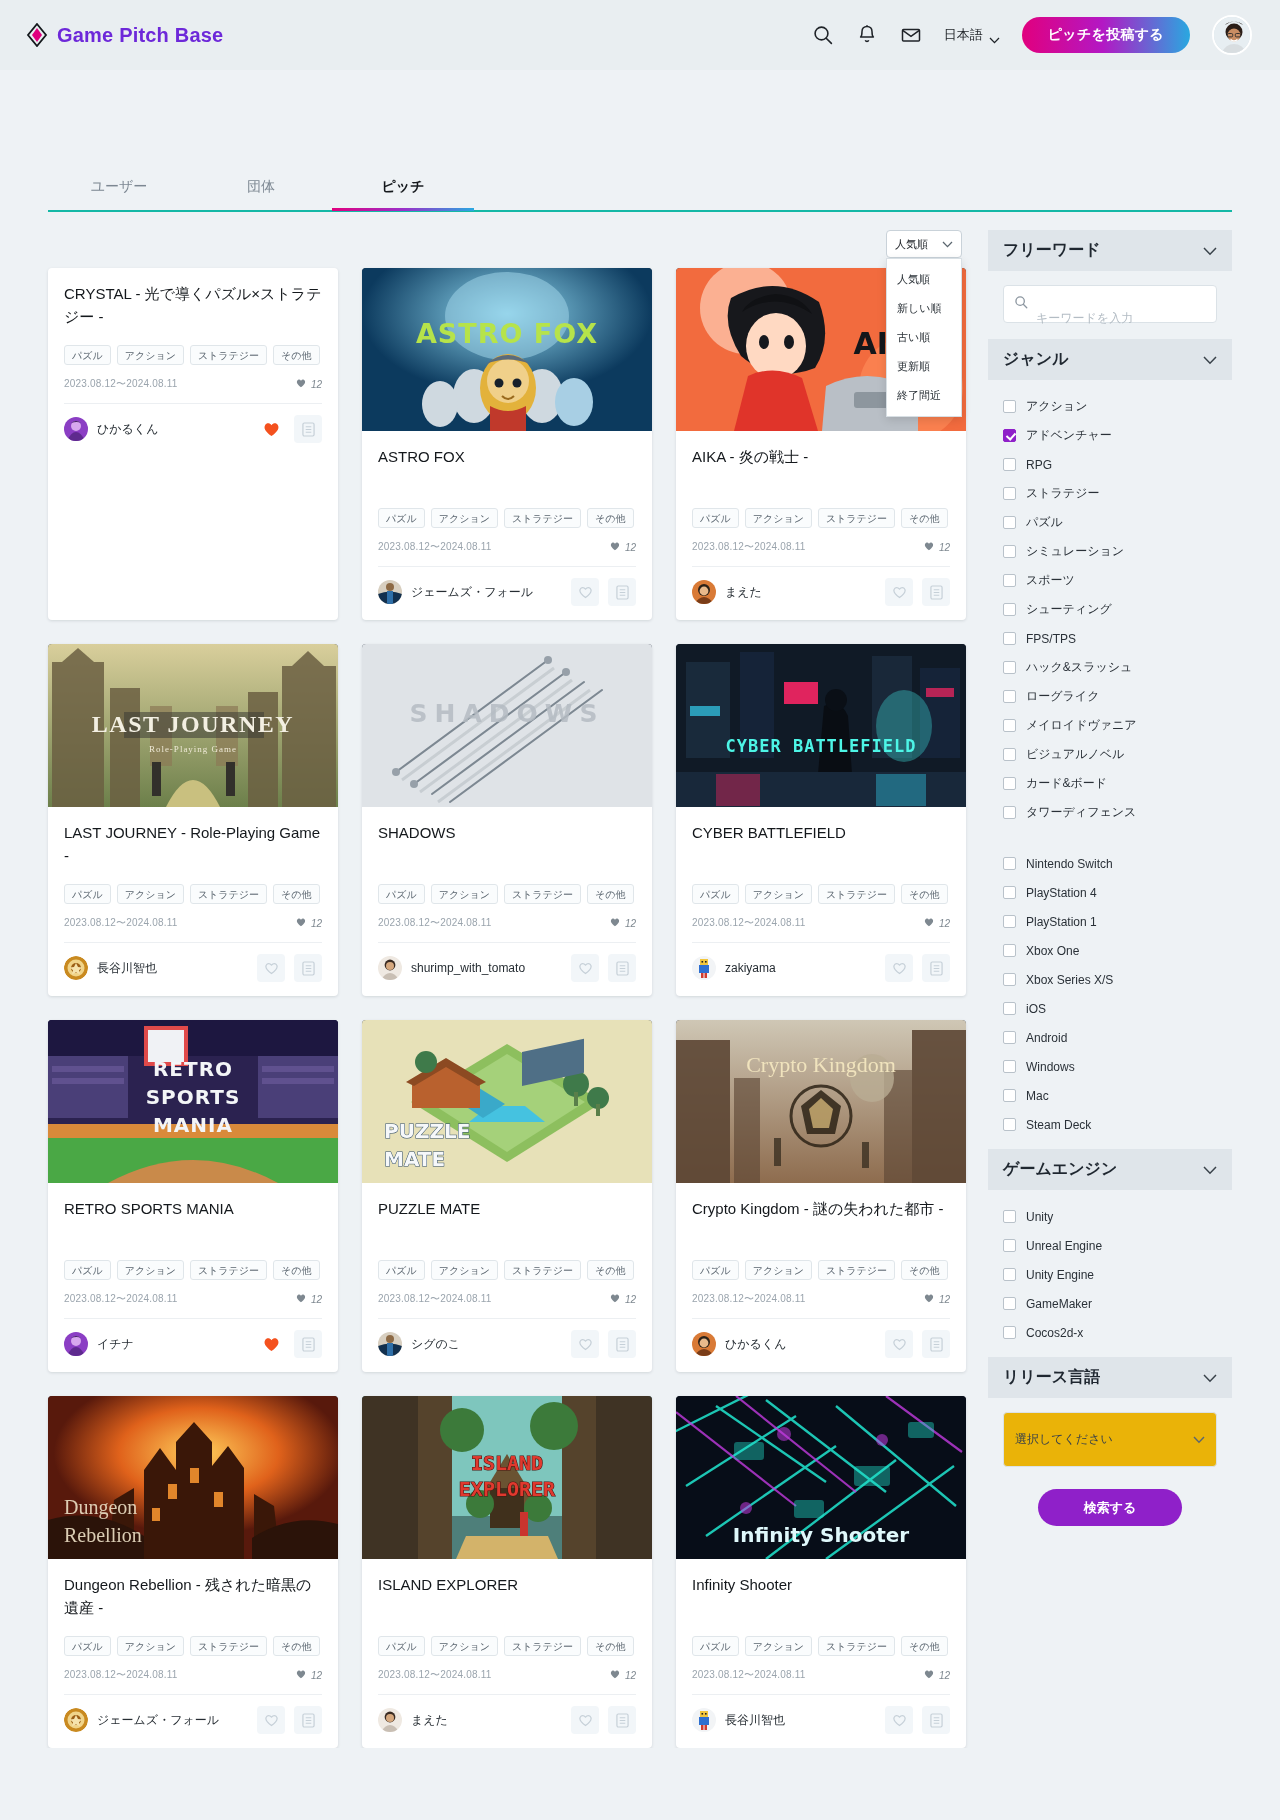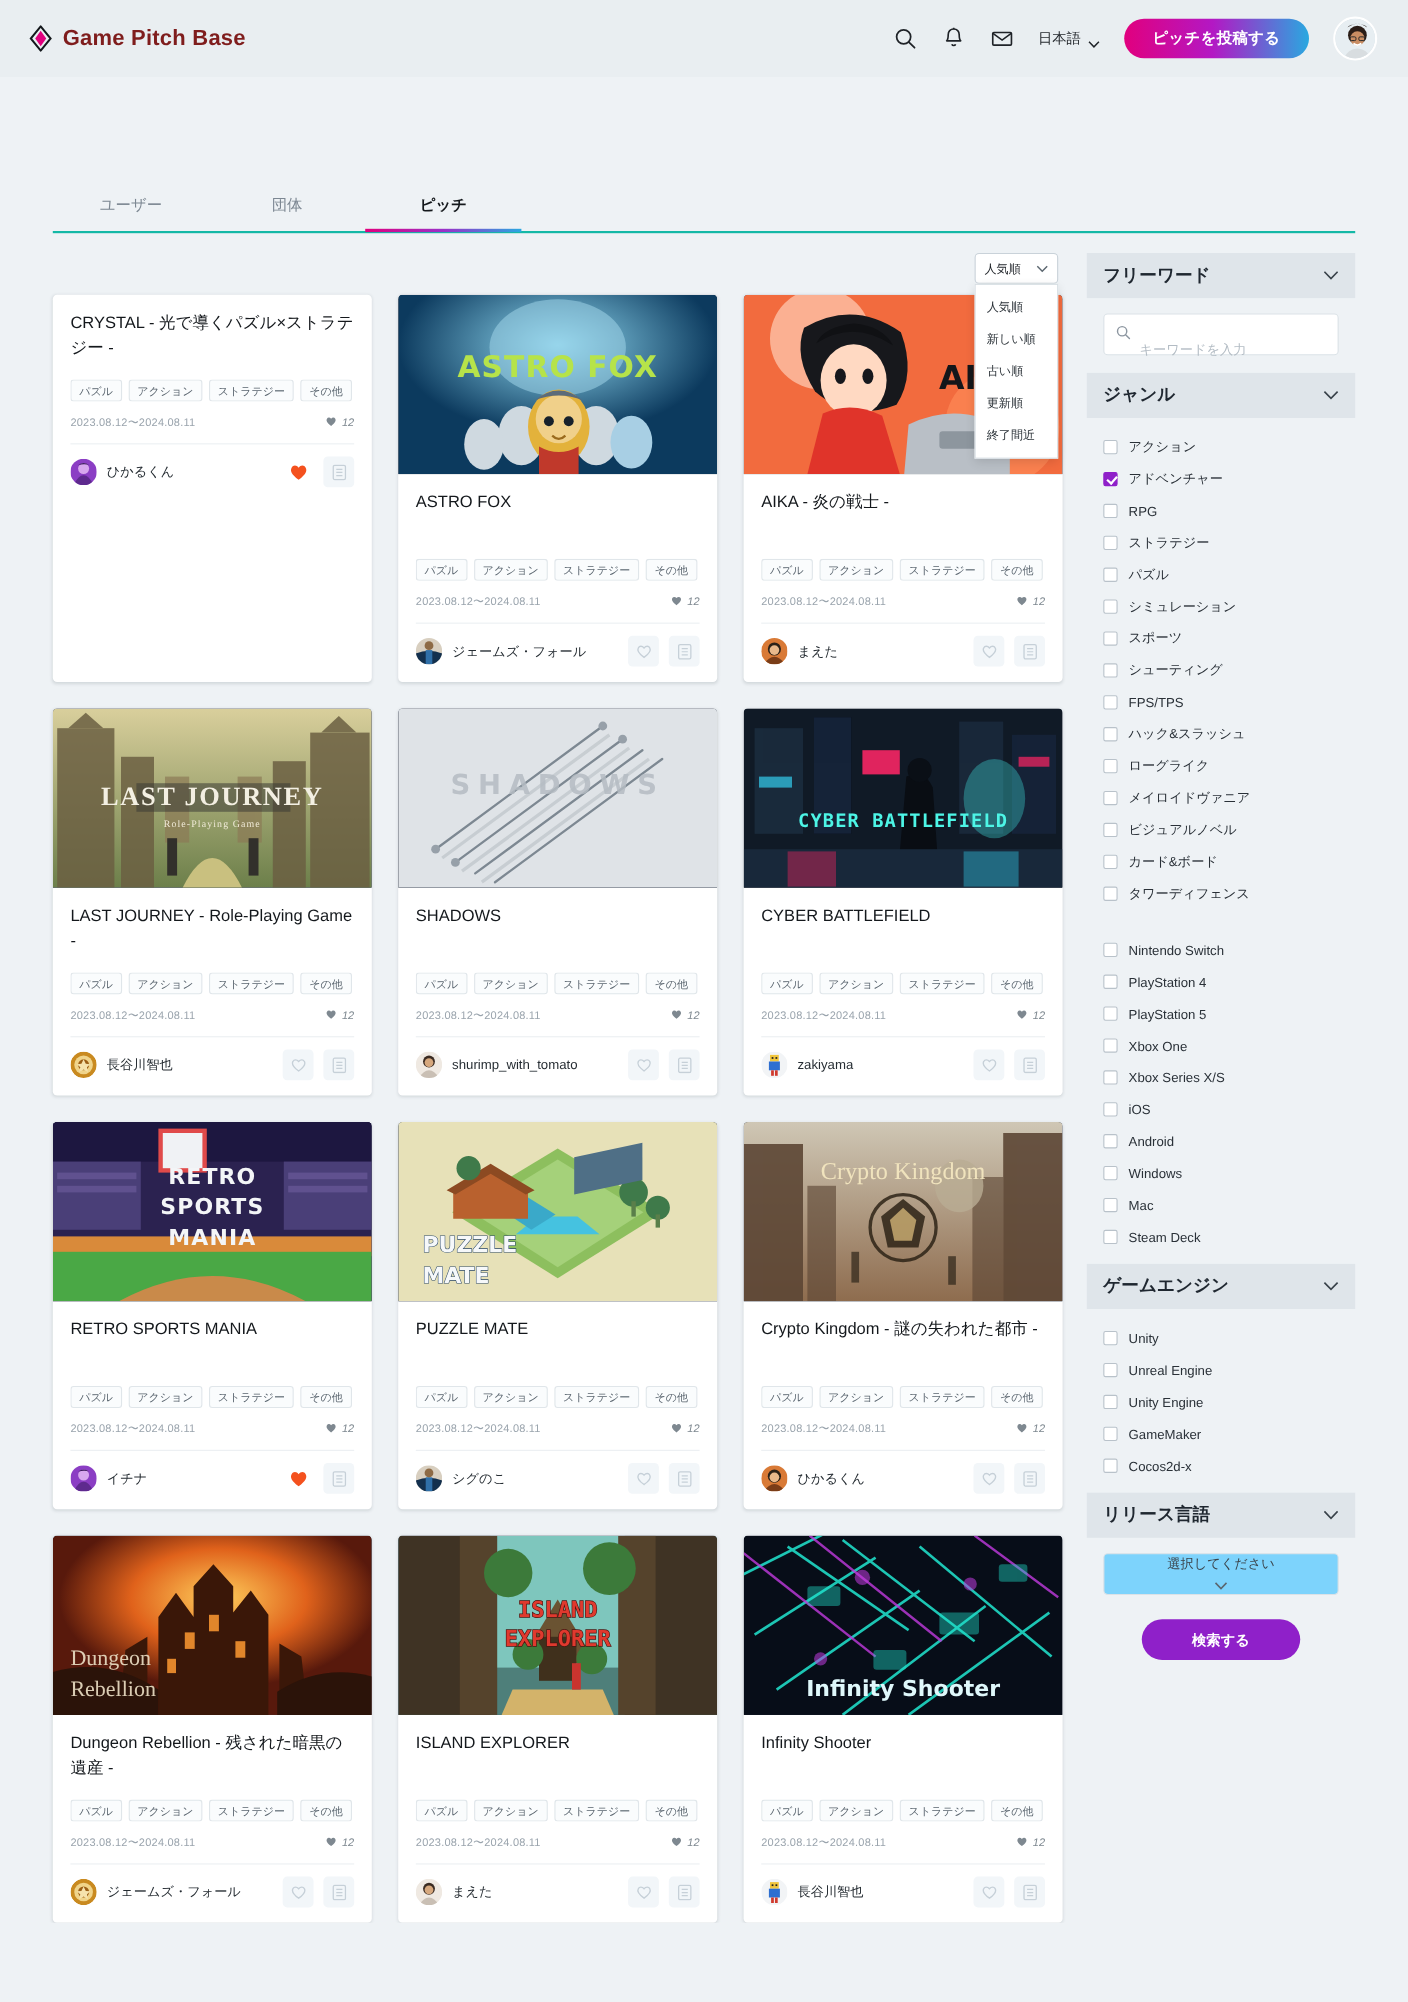--- a/index.html
+++ b/index.html
@@ -16,21 +16,21 @@
     height: 70px;
     background: #e9eef1;
     display: flex;
     align-items: center;
     padding: 0 28px 0 26px;
     position: relative;
   }
   .brand { display: flex; align-items: center; gap: 9px; }
   .brand-mark { width: 22px; height: 24px; display:block; }
   .brand-name {
-    font-size: 20px; font-weight: 700; letter-spacing: .2px; color: #7f1d1d;
+    font-size: 20px; font-weight: 700; letter-spacing: .2px; color: #6d28d9;
   }
   .header-right {
     margin-left: auto; display: flex; align-items: center; gap: 22px;
   }
   .hicon { width: 22px; height: 22px; display: block; cursor: pointer; }
   .lang {
     display: flex; align-items: flex-end; gap: 6px;
     font-size: 13px; color: #1f2328; cursor: pointer;
   }
   .chev { width: 11px; height: 7px; display:block; }
@@ -176,23 +176,23 @@
   }
   .cb.on { background: #8f20c9; border-color: #8f20c9; }
   .cb.on::after {
     content: ""; position: absolute; left: 3.5px; top: 1px;
     width: 4px; height: 7px; border: solid #fff; border-width: 0 2px 2px 0;
     transform: rotate(42deg);
   }
   .opt-label { font-size: 12px; color: #2a3138; }
   .sel-wrap { padding: 14px 15px 18px; }
   .sel {
-    height: 38px; background: #7dd3fc; border: 1px solid #dbe2e7; border-radius: 4px;
+    height: 55px; background: #eab308; border: 1px solid #dbe2e7; border-radius: 4px;
     display: flex; align-items: center; justify-content: space-between;
-    padding: 0 11px; font-size: 12px; color: #3a4249; cursor: pointer; flex-direction: column;
+    padding: 0 11px; font-size: 12px; color: #3a4249; cursor: pointer;
   }
   .search-btn-wrap { padding: 4px 15px 22px; display: flex; justify-content: center; }
   .search-btn {
     width: 144px; height: 37px; border-radius: 19px; border: none;
     background: #8f20c9; color: #fff; font-size: 13px; font-weight: 600;
     cursor: pointer; font-family: inherit;
   }
 </style>
 </head>
 <body>
@@ -1238,21 +1238,21 @@
             <div class="opt">
               <span class="cb "></span>
       <span class="opt-label">Nintendo Switch</span>
             </div>
             <div class="opt">
               <span class="cb "></span>
       <span class="opt-label">PlayStation 4</span>
             </div>
             <div class="opt">
               <span class="cb "></span>
-      <span class="opt-label">PlayStation 5</span>
+      <span class="opt-label">PlayStation 1</span>
             </div>
             <div class="opt">
               <span class="cb "></span>
       <span class="opt-label">Xbox One</span>
             </div>
             <div class="opt">
               <span class="cb "></span>
       <span class="opt-label">Xbox Series X/S</span>
             </div>
             <div class="opt">

